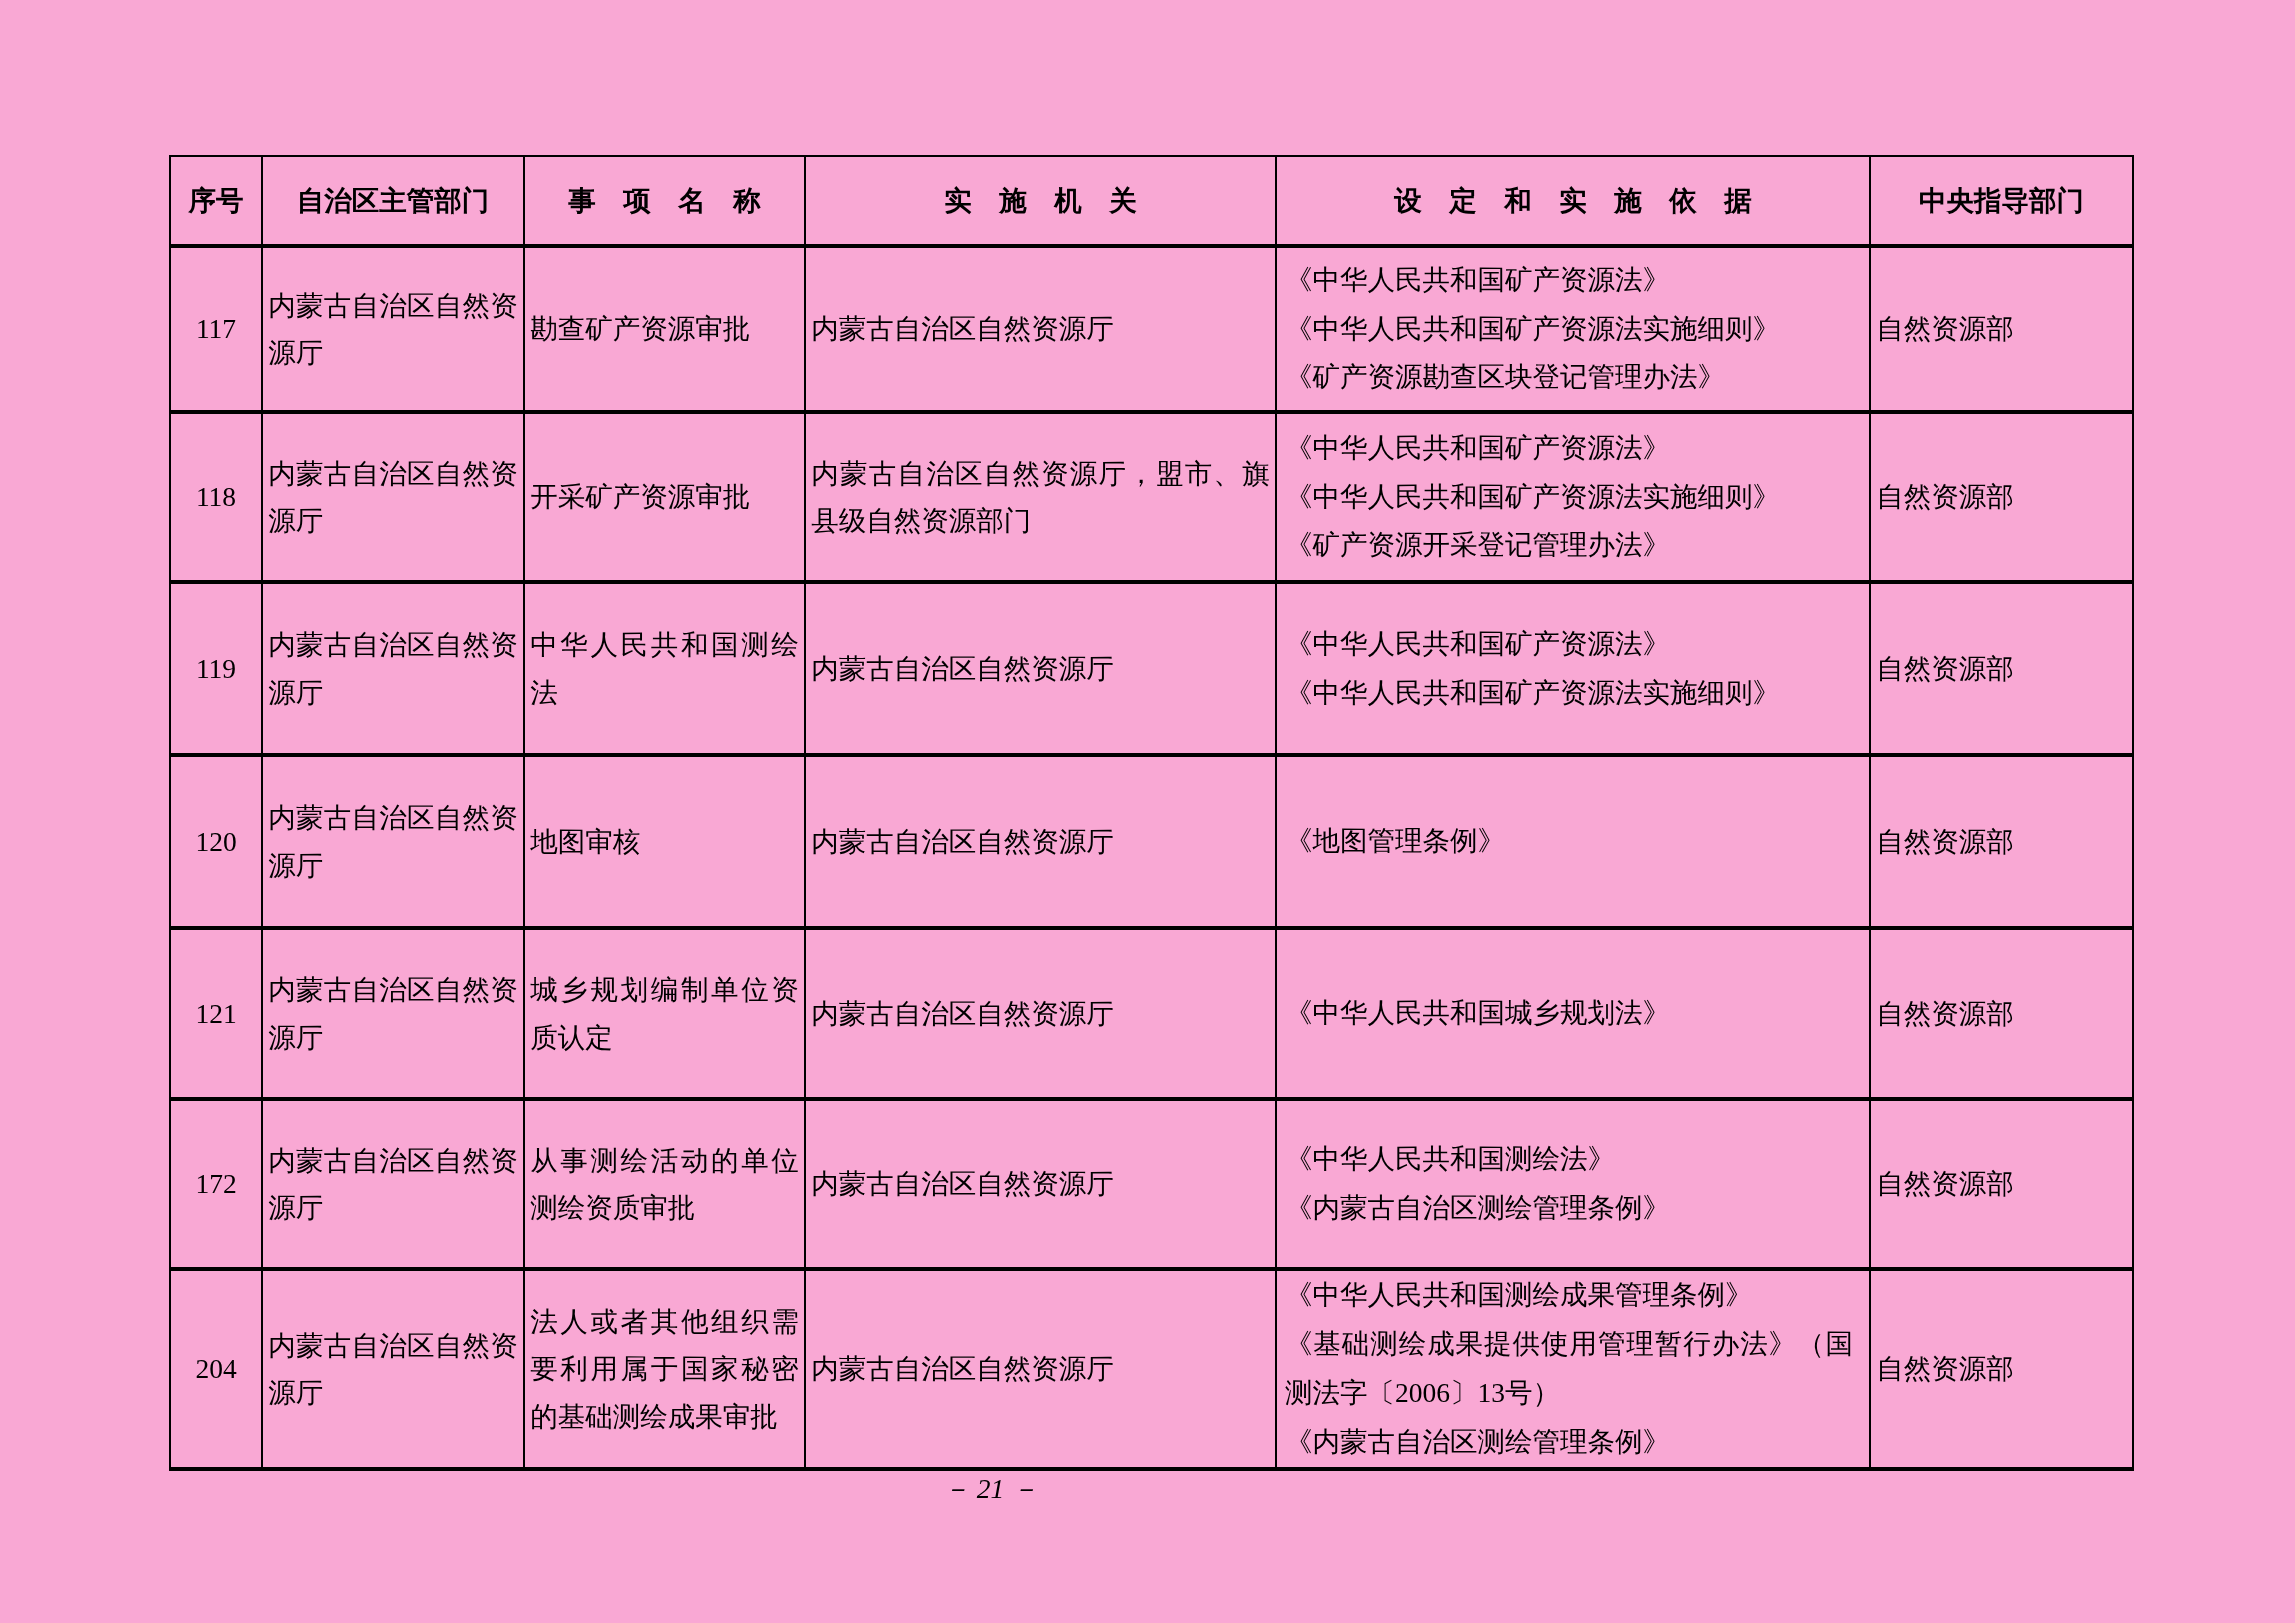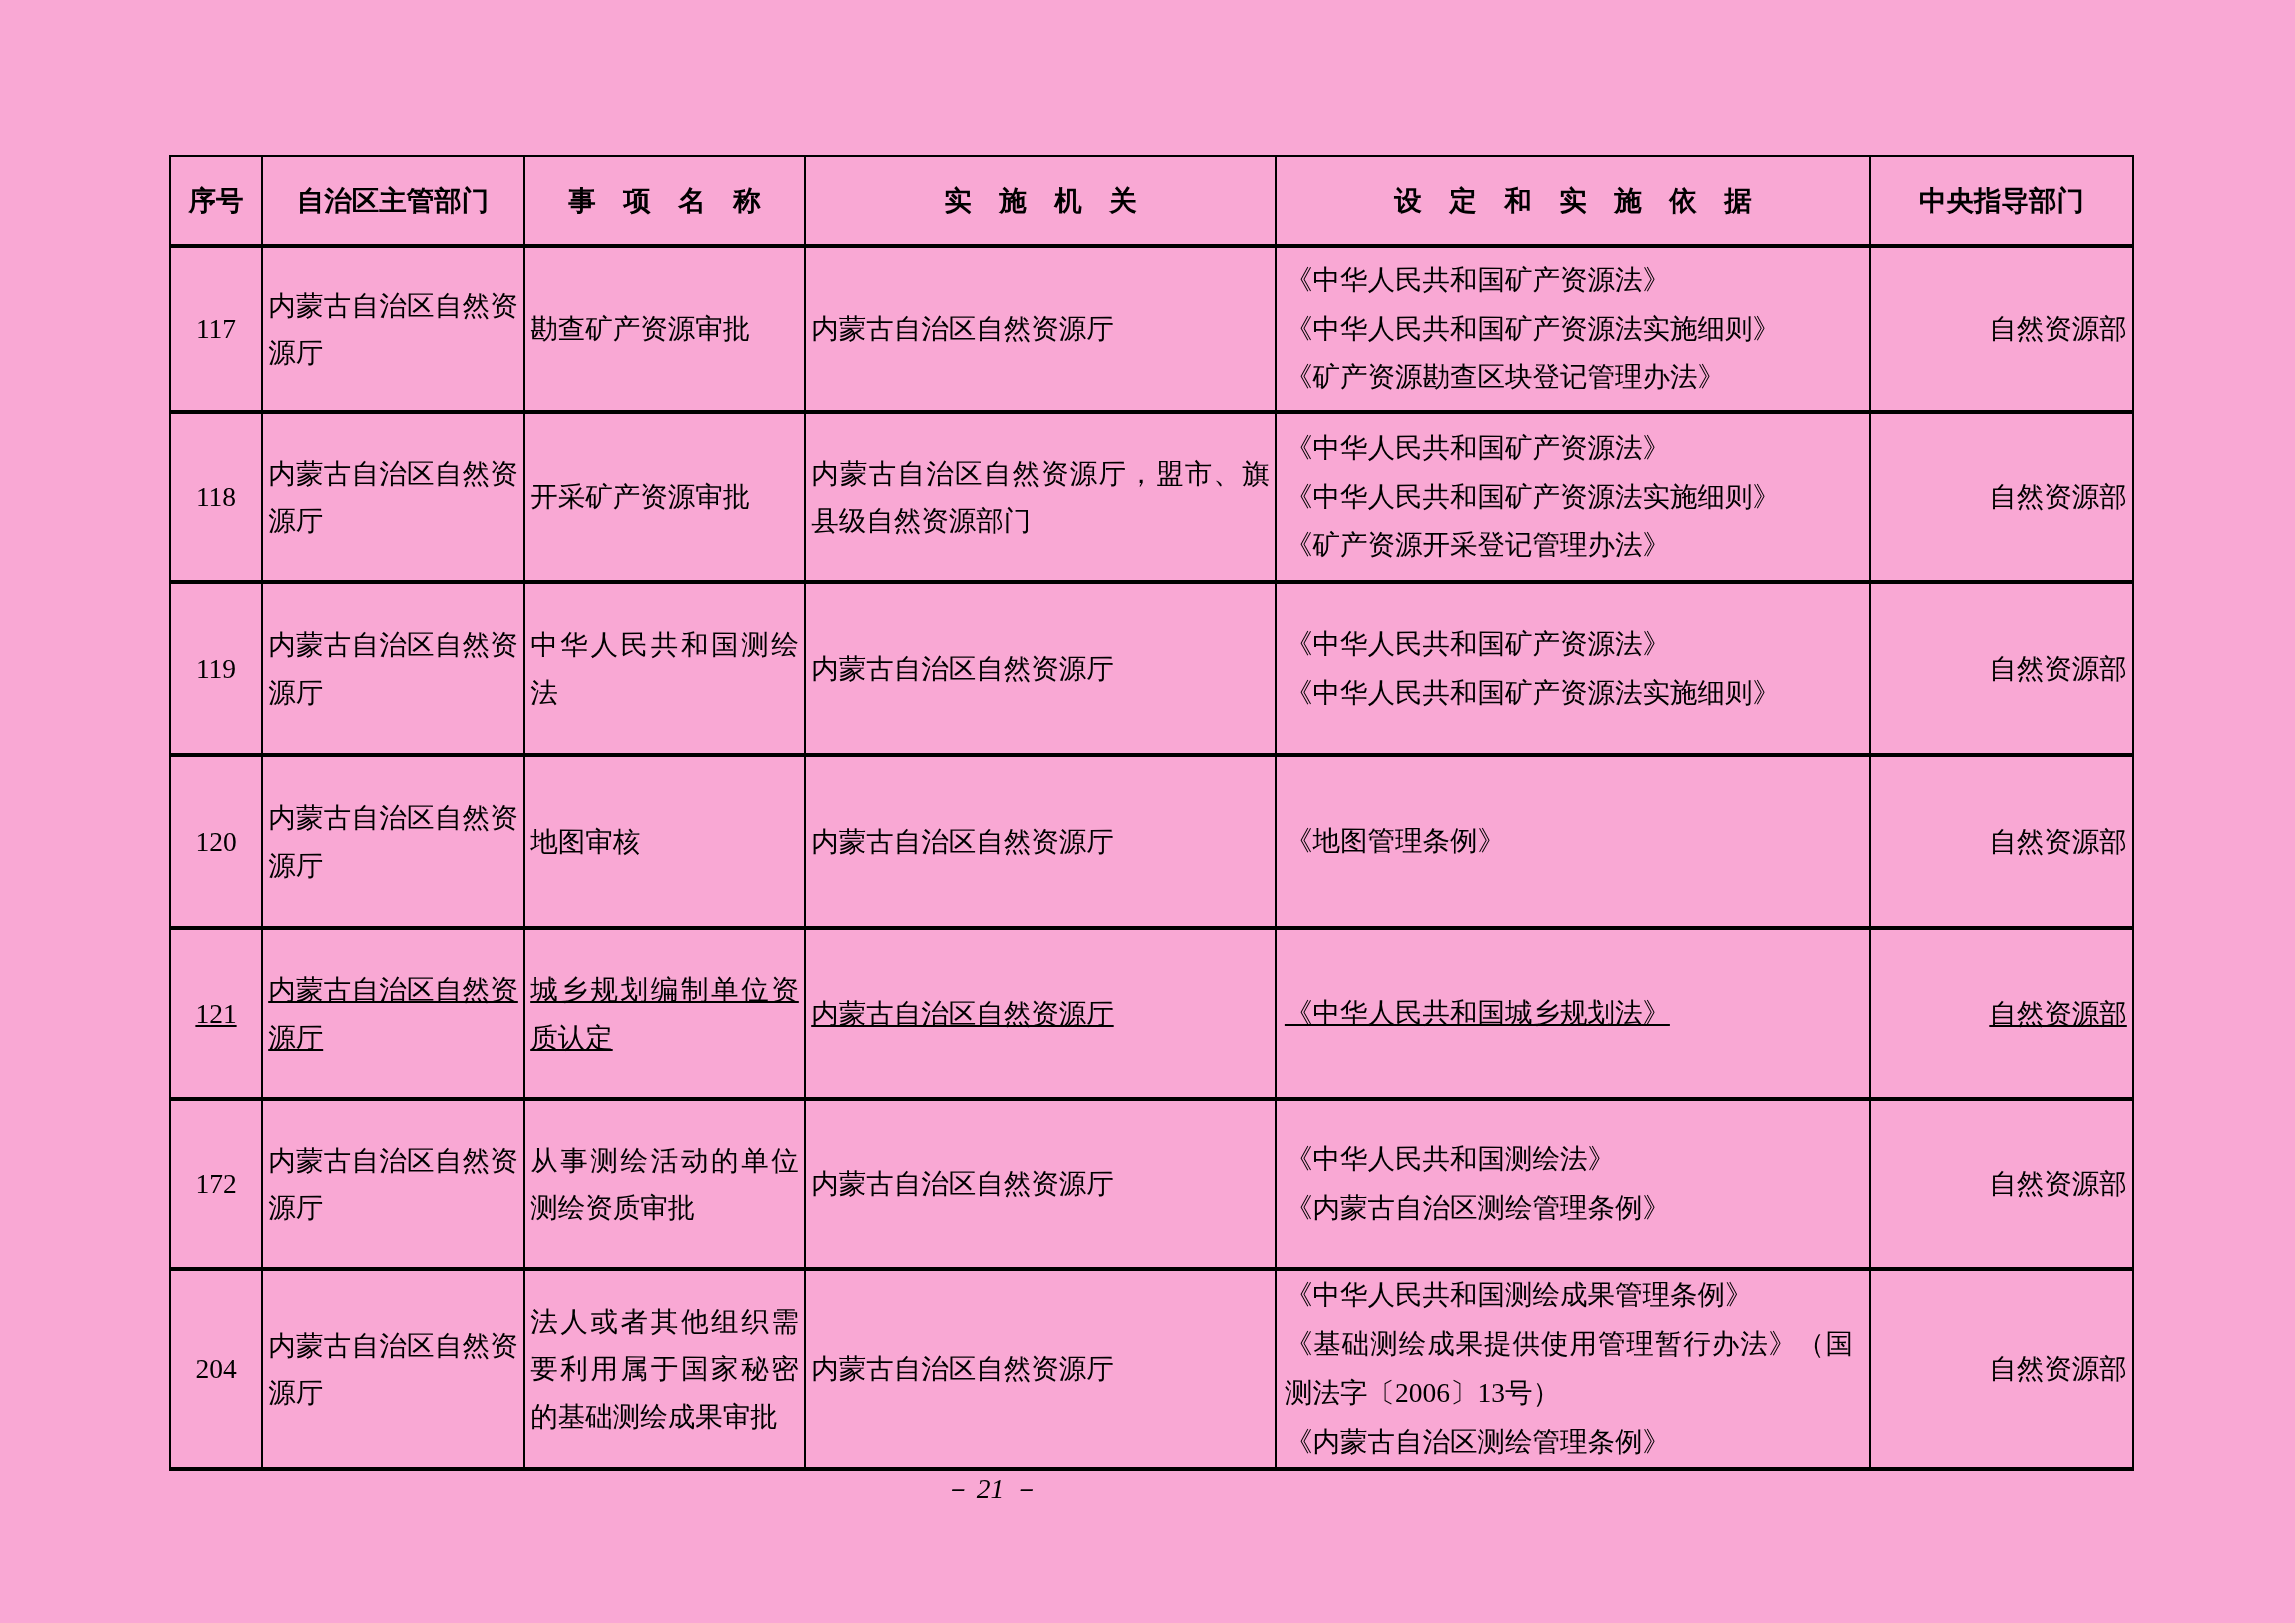--- a/index.html
+++ b/index.html
@@ -55,21 +55,21 @@
   td.td-basis {
     padding-left: 7.9px;
     padding-right: 16px;
     line-height: 1.78;
   }
   td.td-basis .basis-line {
     text-align: justify;
     text-align-last: left;
   }
   td.td-central {
-    text-align: right;
+    text-align: left;
   }
   .page-number {
     position: absolute;
     top: 1471px;
     left: 0;
     width: 1981px;
     text-align: center;
     font-size: 27.5px;
     color: #000000;
     font-style: italic;
@@ -138,21 +138,21 @@
         <tr style="height: 173px;">
           <td class="td-no">120</td>
           <td class="td-dept">内蒙古自治区自然资源厅</td>
           <td class="td-item">地图审核</td>
           <td class="td-agency">内蒙古自治区自然资源厅</td>
           <td class="td-basis">
             <div class="basis-line">《地图管理条例》</div>
           </td>
           <td class="td-central">自然资源部</td>
         </tr>
-        <tr style="height: 171px; text-decoration: underline;">
+        <tr style="height: 171px;">
           <td class="td-no">121</td>
           <td class="td-dept">内蒙古自治区自然资源厅</td>
           <td class="td-item">城乡规划编制单位资质认定</td>
           <td class="td-agency">内蒙古自治区自然资源厅</td>
           <td class="td-basis">
             <div class="basis-line">《中华人民共和国城乡规划法》</div>
           </td>
           <td class="td-central">自然资源部</td>
         </tr>
         <tr style="height: 170px;">

